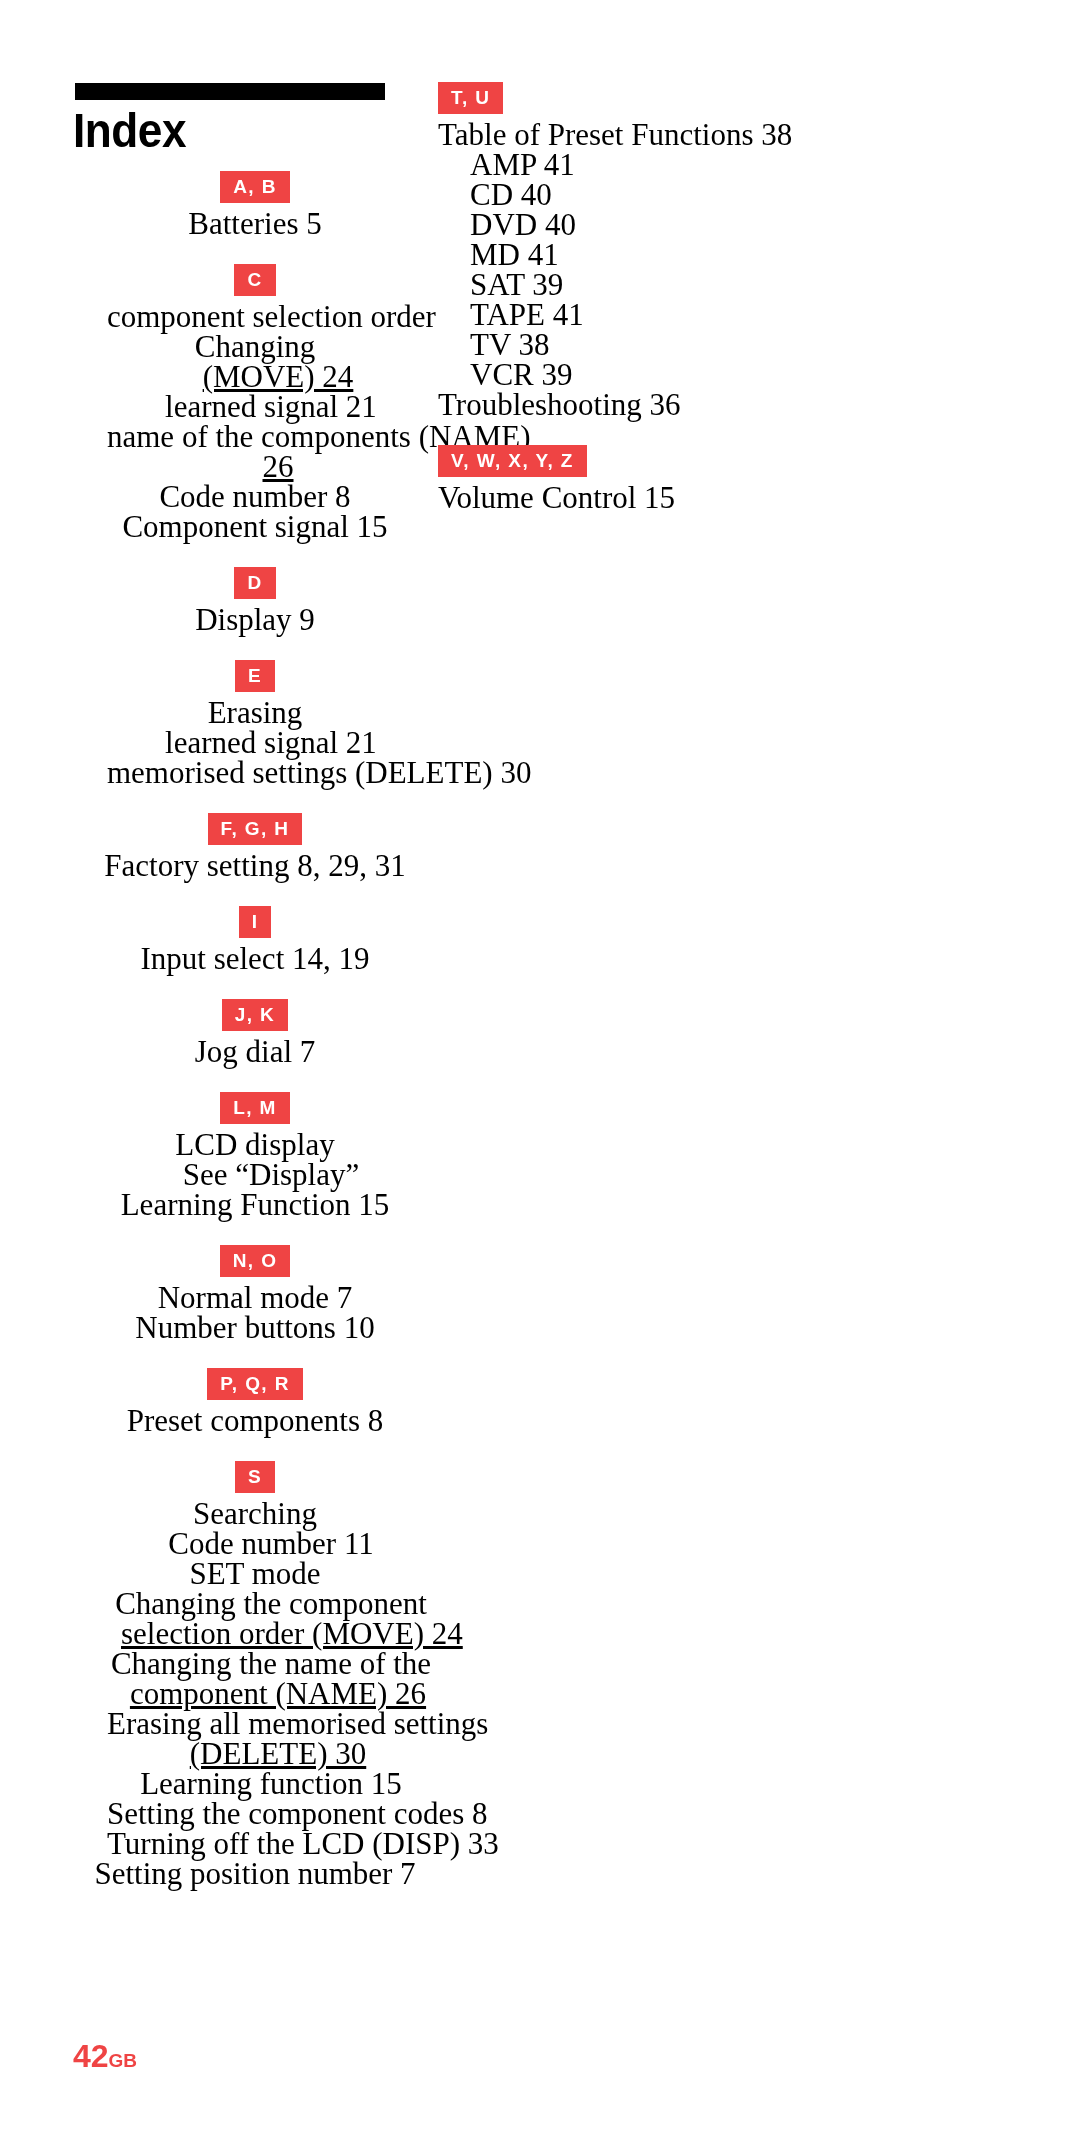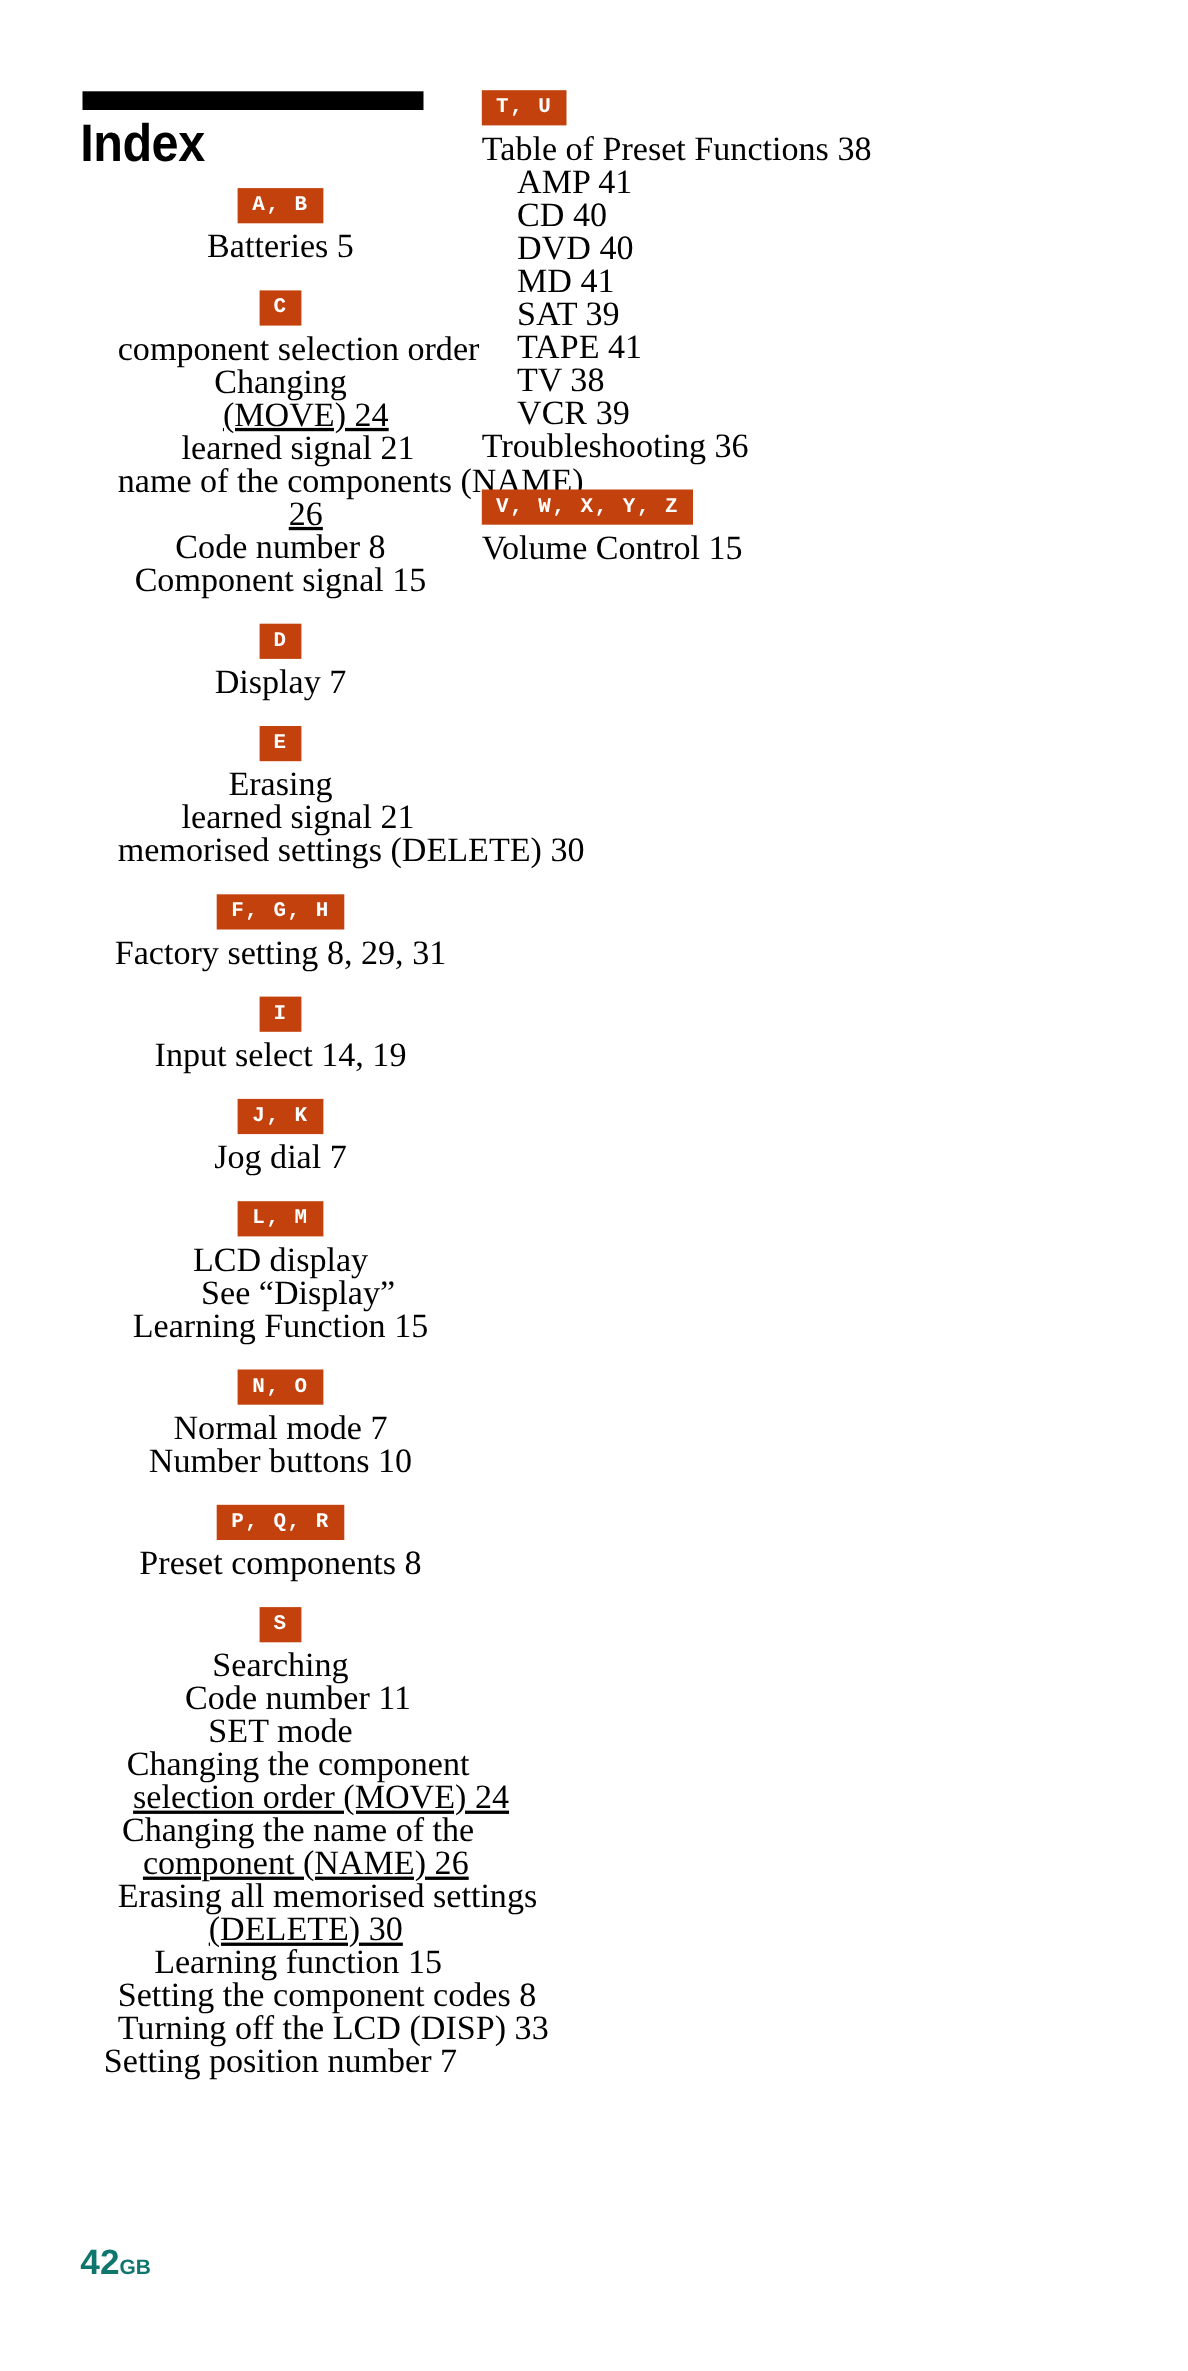--- a/index.html
+++ b/index.html
@@ -55,23 +55,23 @@
   }
   .col-left  { left: 75px; text-align: center; }
   .col-right { left: 438px; }
 
   .col-left  .col-inner { position: relative; padding-top: 171px; }
   .col-right .col-inner { position: relative; padding-top: 82px; }
 
   
   .letter-head {
     display: inline-block;
-    background: #c2410c;
+    background: #ef4444;
     color: #ffffff;
-    font-family: Liberation Mono, monospace;
+    font-family: Liberation Sans, sans-serif;
     font-weight: bold;
     font-size: 19px;
     line-height: 19px;
     letter-spacing: 1.4px;
     padding: 6px 13px 7px 13px;
     margin: 0;
   }
 
   .group { margin: 0 0 0 0; }
   .group + .group { margin-top: 25px; }
@@ -93,21 +93,21 @@
   .lvl1 { padding-left: 32px; }
   .lvl2 { padding-left: 46px; text-decoration: underline; }
 
   
   .footer {
     position: absolute;
     left: 73px;
     top: 2040px;
     font-family: "Liberation Sans Narrow", "Liberation Sans", sans-serif;
     font-weight: bold;
-    color: #0f766e;
+    color: #ef4444;
     text-align: center;
   }
   .footer .pagenum {
     font-size: 32px;
     line-height: 32px;
   }
   .footer .region {
     font-size: 19px;
     line-height: 19px;
   }
@@ -129,21 +129,21 @@
             <li class="entry lvl1">component selection order</li>
             <li class="entry lvl0">Changing</li>
             <li class="entry lvl2">(MOVE) 24</li>
             <li class="entry lvl1">learned signal  21</li>
             <li class="entry lvl1">name of the components (NAME)</li>
             <li class="entry lvl2">26</li>
             <li class="entry lvl0">Code number 8</li>
             <li class="entry lvl0">Component signal  15</li>
           </ul></div>
         <div class="group"><div class="letter-head">D</div><ul class="entries">
-            <li class="entry lvl0">Display 7</li>
+            <li class="entry lvl0">Display 9</li>
           </ul></div>
         <div class="group"><div class="letter-head">E</div><ul class="entries">
             <li class="entry lvl0">Erasing</li>
             <li class="entry lvl1">learned signal  21</li>
             <li class="entry lvl1">memorised settings (DELETE) 30</li>
           </ul></div>
         <div class="group"><div class="letter-head">F, G, H</div><ul class="entries">
             <li class="entry lvl0">Factory setting  8, 29, 31</li>
           </ul></div>
         <div class="group"><div class="letter-head">I</div><ul class="entries">

